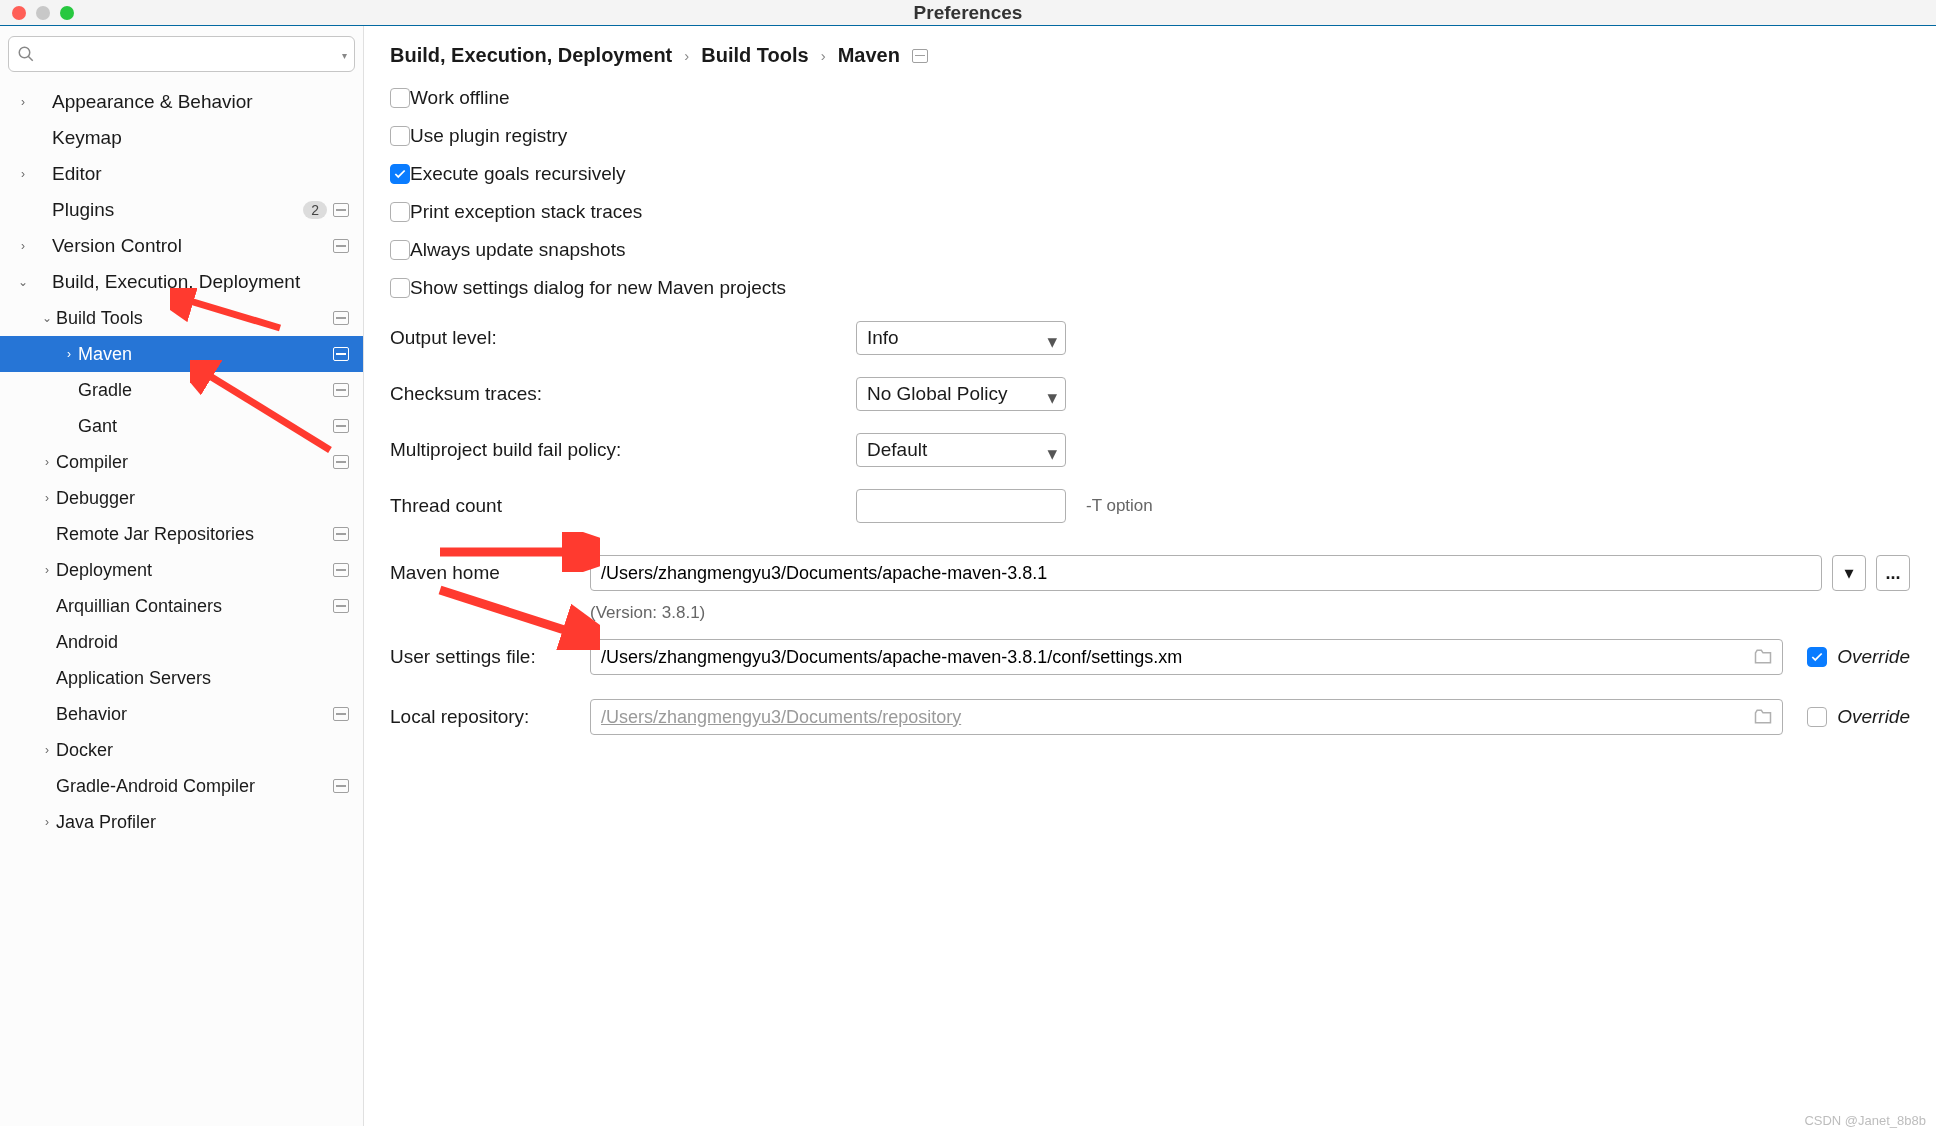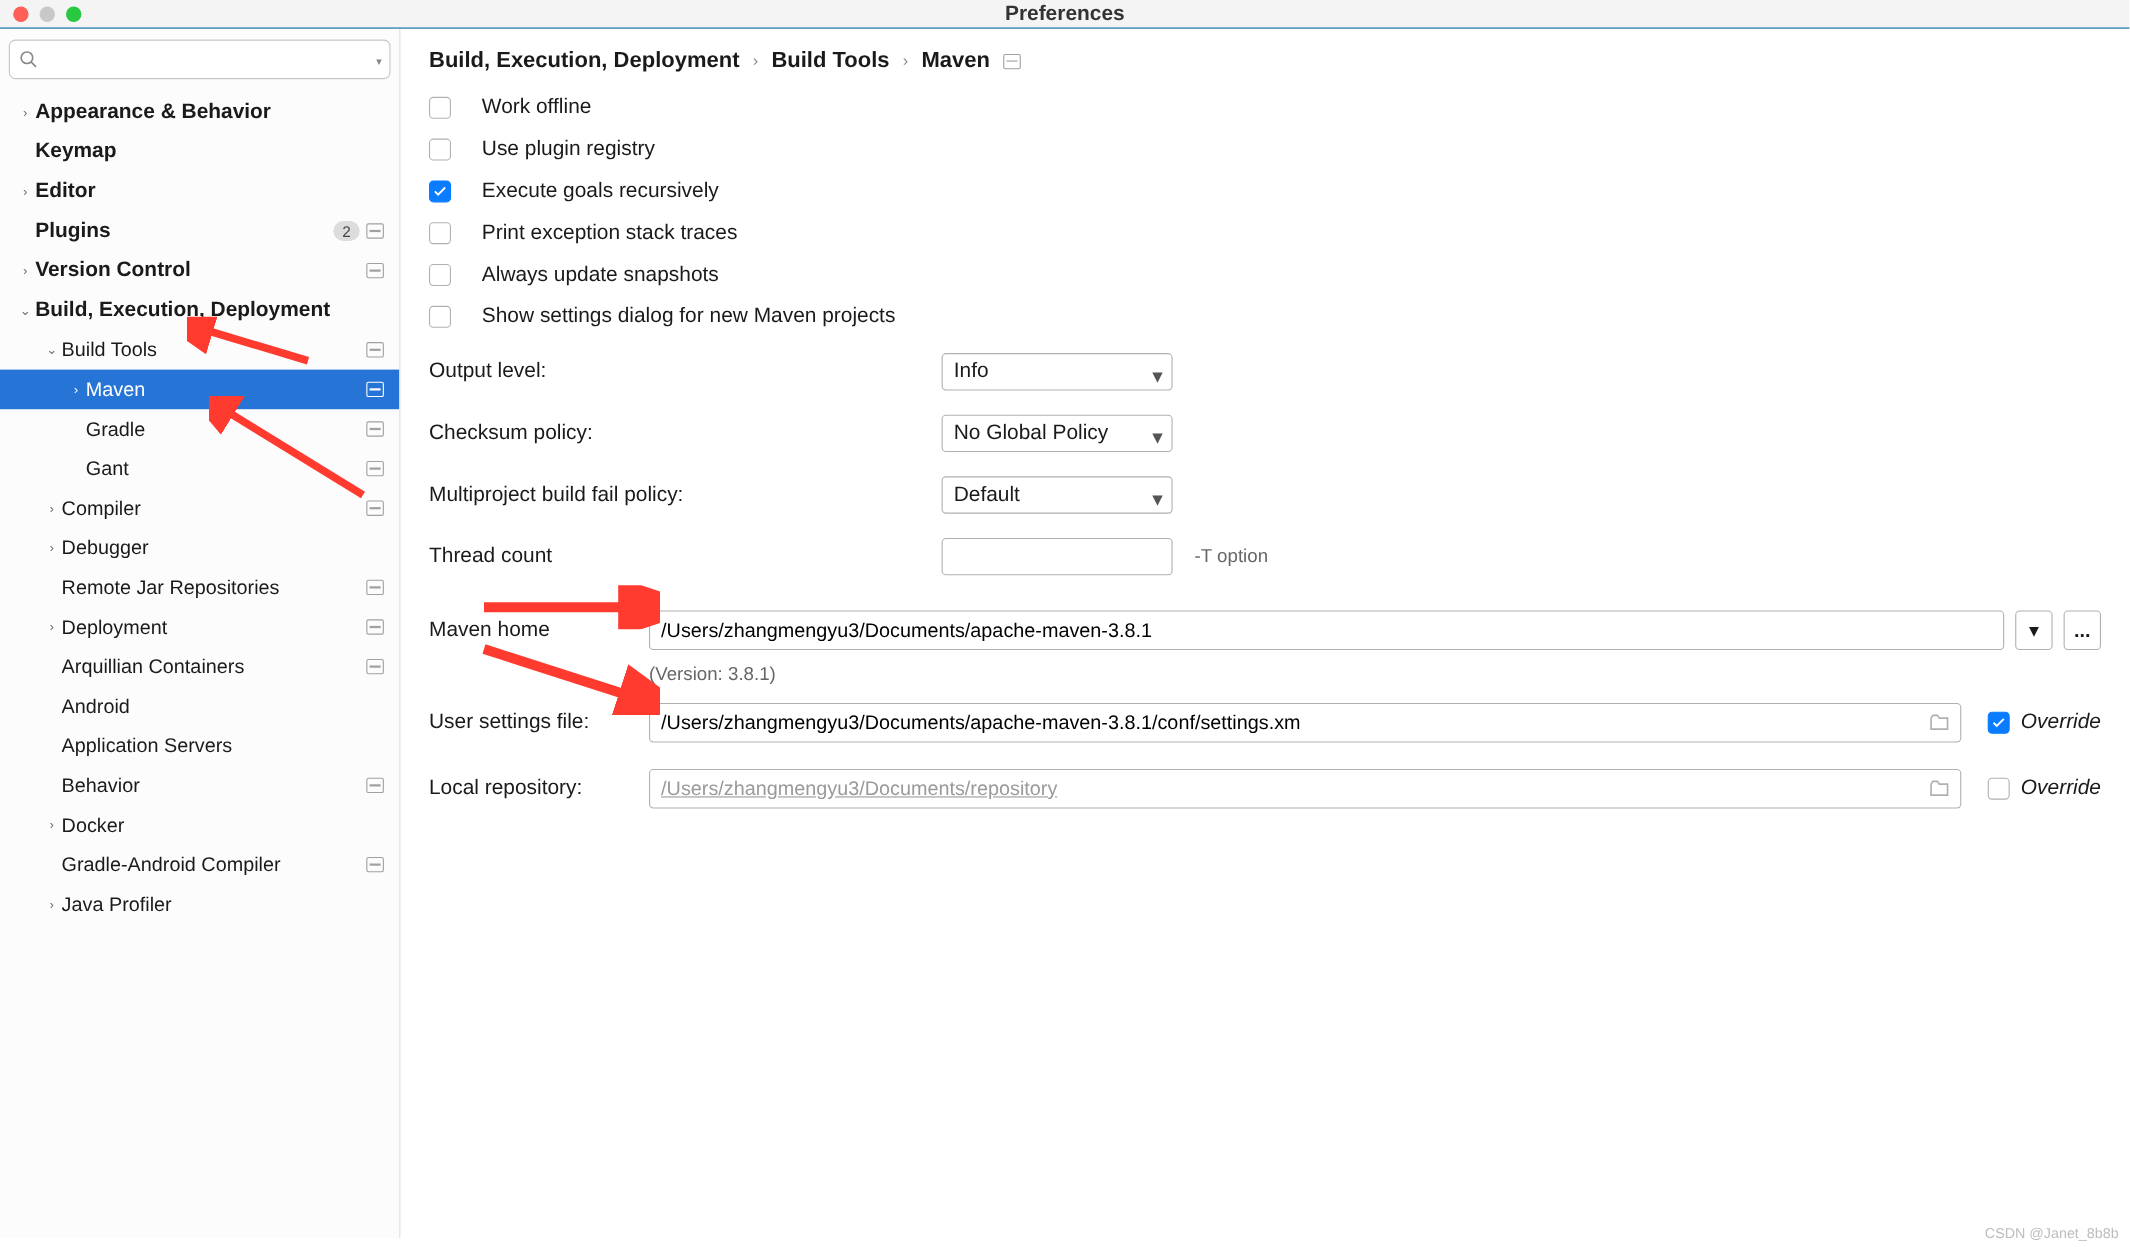--- a/index.html
+++ b/index.html
@@ -19,40 +19,40 @@
   .search { padding: 10px 8px 10px 8px; }
   .search-box { position: relative; }
   .search-box input { width: 100%; height: 36px; border: 1px solid #c6c6c6; border-radius: 6px; padding-left: 34px; font-size: 16px; }
   .search-box svg { position: absolute; left: 9px; top: 9px; width: 18px; height: 18px; color: #888; }
   .search-box .dd { position: absolute; right: 8px; top: 14px; color: #888; font-size: 10px; }
 
   .tree { flex: 1; overflow: auto; padding-top: 2px; }
   .row { display: flex; align-items: center; height: 36px; position: relative; cursor: default; }
   .row .arrow { width: 18px; text-align: center; color: #6b6b6b; font-size: 12px; }
   .row .lbl { flex: 1; white-space: nowrap; overflow: hidden; text-overflow: ellipsis; font-size: 18px; }
-  .row.bold .lbl { font-weight: 700; font-size: 19px; }
+  .row.bold .lbl { font-weight: 400; font-size: 19px; margin-left: 20px; }
   .row.selected { background: #2675d6; color: #fff; }
   .row.selected .arrow { color: #fff; }
   .row .badge { background: #dcdcdc; color: #444; border-radius: 12px; font-size: 14px; padding: 1px 8px; margin-right: 6px; }
   .row .proj { width: 16px; height: 14px; border: 1.5px solid #a0a0a0; border-radius: 2px; margin-right: 14px; position: relative; }
   .row.selected .proj { border-color: #fff; }
   .row .proj::after { content: ""; position: absolute; left: 2px; right: 2px; top: 5px; height: 1.5px; background: #a0a0a0; }
   .row.selected .proj::after { background: #fff; }
   .ind-0 { padding-left: 14px; }
   .ind-1 { padding-left: 38px; }
   .ind-2 { padding-left: 60px; }
 
   .content { flex: 1; padding: 18px 26px 0 26px; overflow: auto; }
   .crumb { font-size: 20px; color: #1a1a1a; margin-bottom: 20px; display: flex; align-items: center; gap: 12px; }
   .crumb b { font-weight: 700; }
   .crumb .sep { color: #888; font-size: 15px; }
   .crumb .proj { width: 16px; height: 14px; border: 1.5px solid #a0a0a0; border-radius: 2px; position: relative; display: inline-block; }
   .crumb .proj::after { content: ""; position: absolute; left: 2px; right: 2px; top: 5px; height: 1.5px; background: #a0a0a0; }
 
-  .chk-row { display: flex; align-items: center; gap: 28px; margin-bottom: 16px; font-size: 19px; }
+  .chk-row { display: flex; align-items: center; gap: 0; margin-bottom: 16px; font-size: 19px; }
   .chk { width: 20px; height: 20px; border: 1.5px solid #b0b0b0; border-radius: 4px; background: #fff; display: flex; align-items: center; justify-content: center; }
   .chk.on { background: #0a7cff; border-color: #0a7cff; }
   .chk.on svg { width: 14px; height: 14px; color: #fff; }
 
   .form-row { display: flex; align-items: center; margin-top: 22px; font-size: 19px; }
   .form-row .flabel { width: 466px; }
   .select { width: 210px; height: 34px; border: 1px solid #b0b0b0; border-radius: 4px; display: flex; align-items: center; padding: 0 10px; background: #fff; position: relative; }
   .select .caret { position: absolute; right: 8px; top: 8px; color: #555; }
   .txt { height: 34px; border: 1px solid #b0b0b0; border-radius: 4px; padding: 0 10px; font-size: 18px; background: #fff; }
 
@@ -237,21 +237,21 @@
       </div>
 
     <div class="form-row">
       <span class="flabel">Output level:</span>
       <div class="select">
           <span>Info</span>
           <span class="caret">▾</span>
         </div>
     </div>
     <div class="form-row">
-      <span class="flabel">Checksum policy:</span>
+      <span class="flabel">Checksum traces:</span>
       <div class="select">
           <span>No Global Policy</span>
           <span class="caret">▾</span>
         </div>
     </div>
     <div class="form-row">
       <span class="flabel">Multiproject build fail policy:</span>
       <div class="select">
           <span>Default</span>
           <span class="caret">▾</span>

